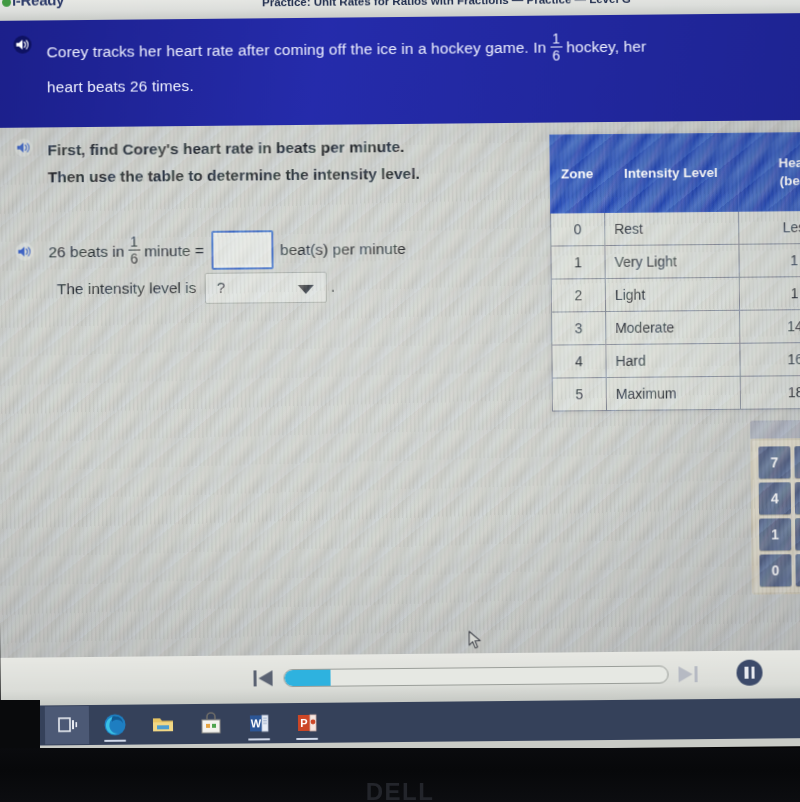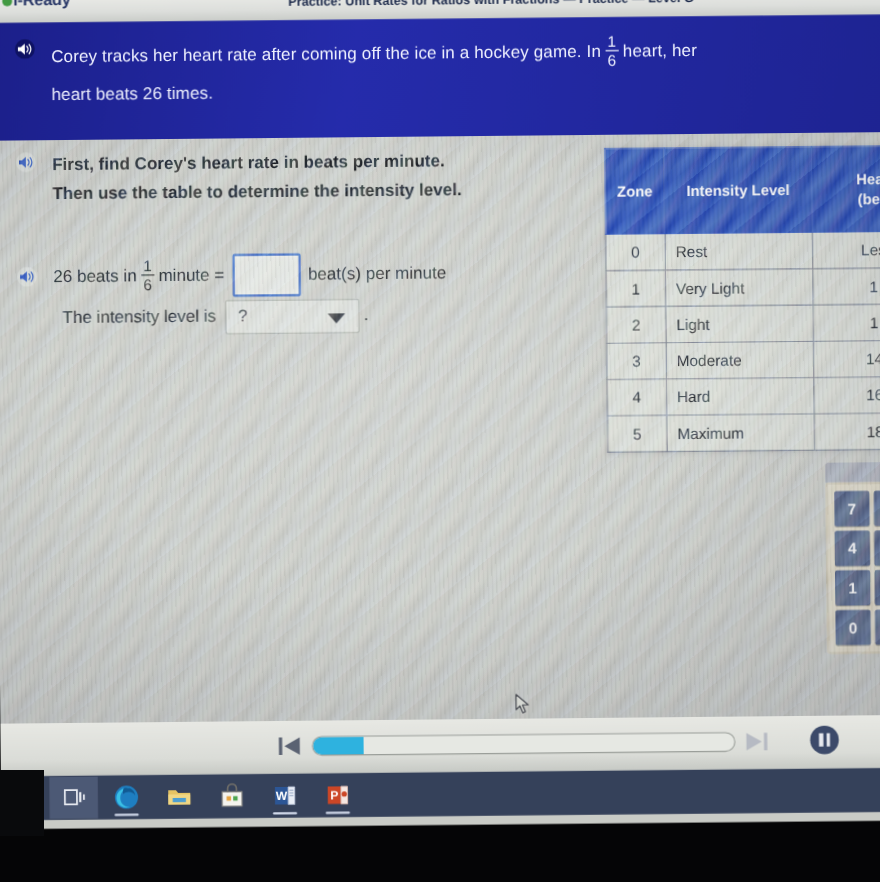--- a/index.html
+++ b/index.html
@@ -417,21 +417,21 @@
     <div id="prompt-band">
       <div class="spk" style="left:18px; top:15px;">
         <svg viewBox="0 0 24 20">
           <circle cx="11" cy="10" r="10" fill="#0e1266"></circle>
           <path d="M4 8h3l4-3.5v11L7 12H4z" fill="#ffffff"></path>
           <path d="M13 7.2a4 4 0 010 5.6" stroke="#ffffff" stroke-width="1.3" fill="none" stroke-linecap="round"></path>
           <path d="M15.3 5.4a7 7 0 010 9.2" stroke="#ffffff" stroke-width="1.3" fill="none" stroke-linecap="round"></path>
         </svg>
       </div>
       <div id="prompt-text">
-        <span>Corey tracks her heart rate after coming off the ice in a hockey game. In</span><span class="frac"><span class="num">1</span><span class="bar"></span><span class="den">6</span></span><span>heart, her</span><br>
+        <span>Corey tracks her heart rate after coming off the ice in a hockey game. In</span><span class="frac"><span class="num">1</span><span class="bar"></span><span class="den">6</span></span><span>hockey, her</span><br>
         <span>heart beats 26 times.</span>
       </div>
     </div>
 
     <div id="work">
 
       <div id="question-col">
 
         <div class="spk" style="left:-34px; top:1px;">
           <svg viewBox="0 0 24 20">
@@ -611,14 +611,17 @@
 
     <div id="cursor">
       <svg viewBox="0 0 14 20">
         <path d="M1 1l11 9.5H6.8l2.6 6.2-2.3 1-2.6-6.3L1 14.8z" fill="#d6d8d3" stroke="#4b4e55" stroke-width="1.1" stroke-linejoin="round"></path>
       </svg>
     </div>
 
   </div>
 
   <div id="left-dark"></div>
+  <div id="bezel-bottom">
+    <div id="dell-logo">DELL</div>
+  </div>
 
 </div>
 
 </body></html>

